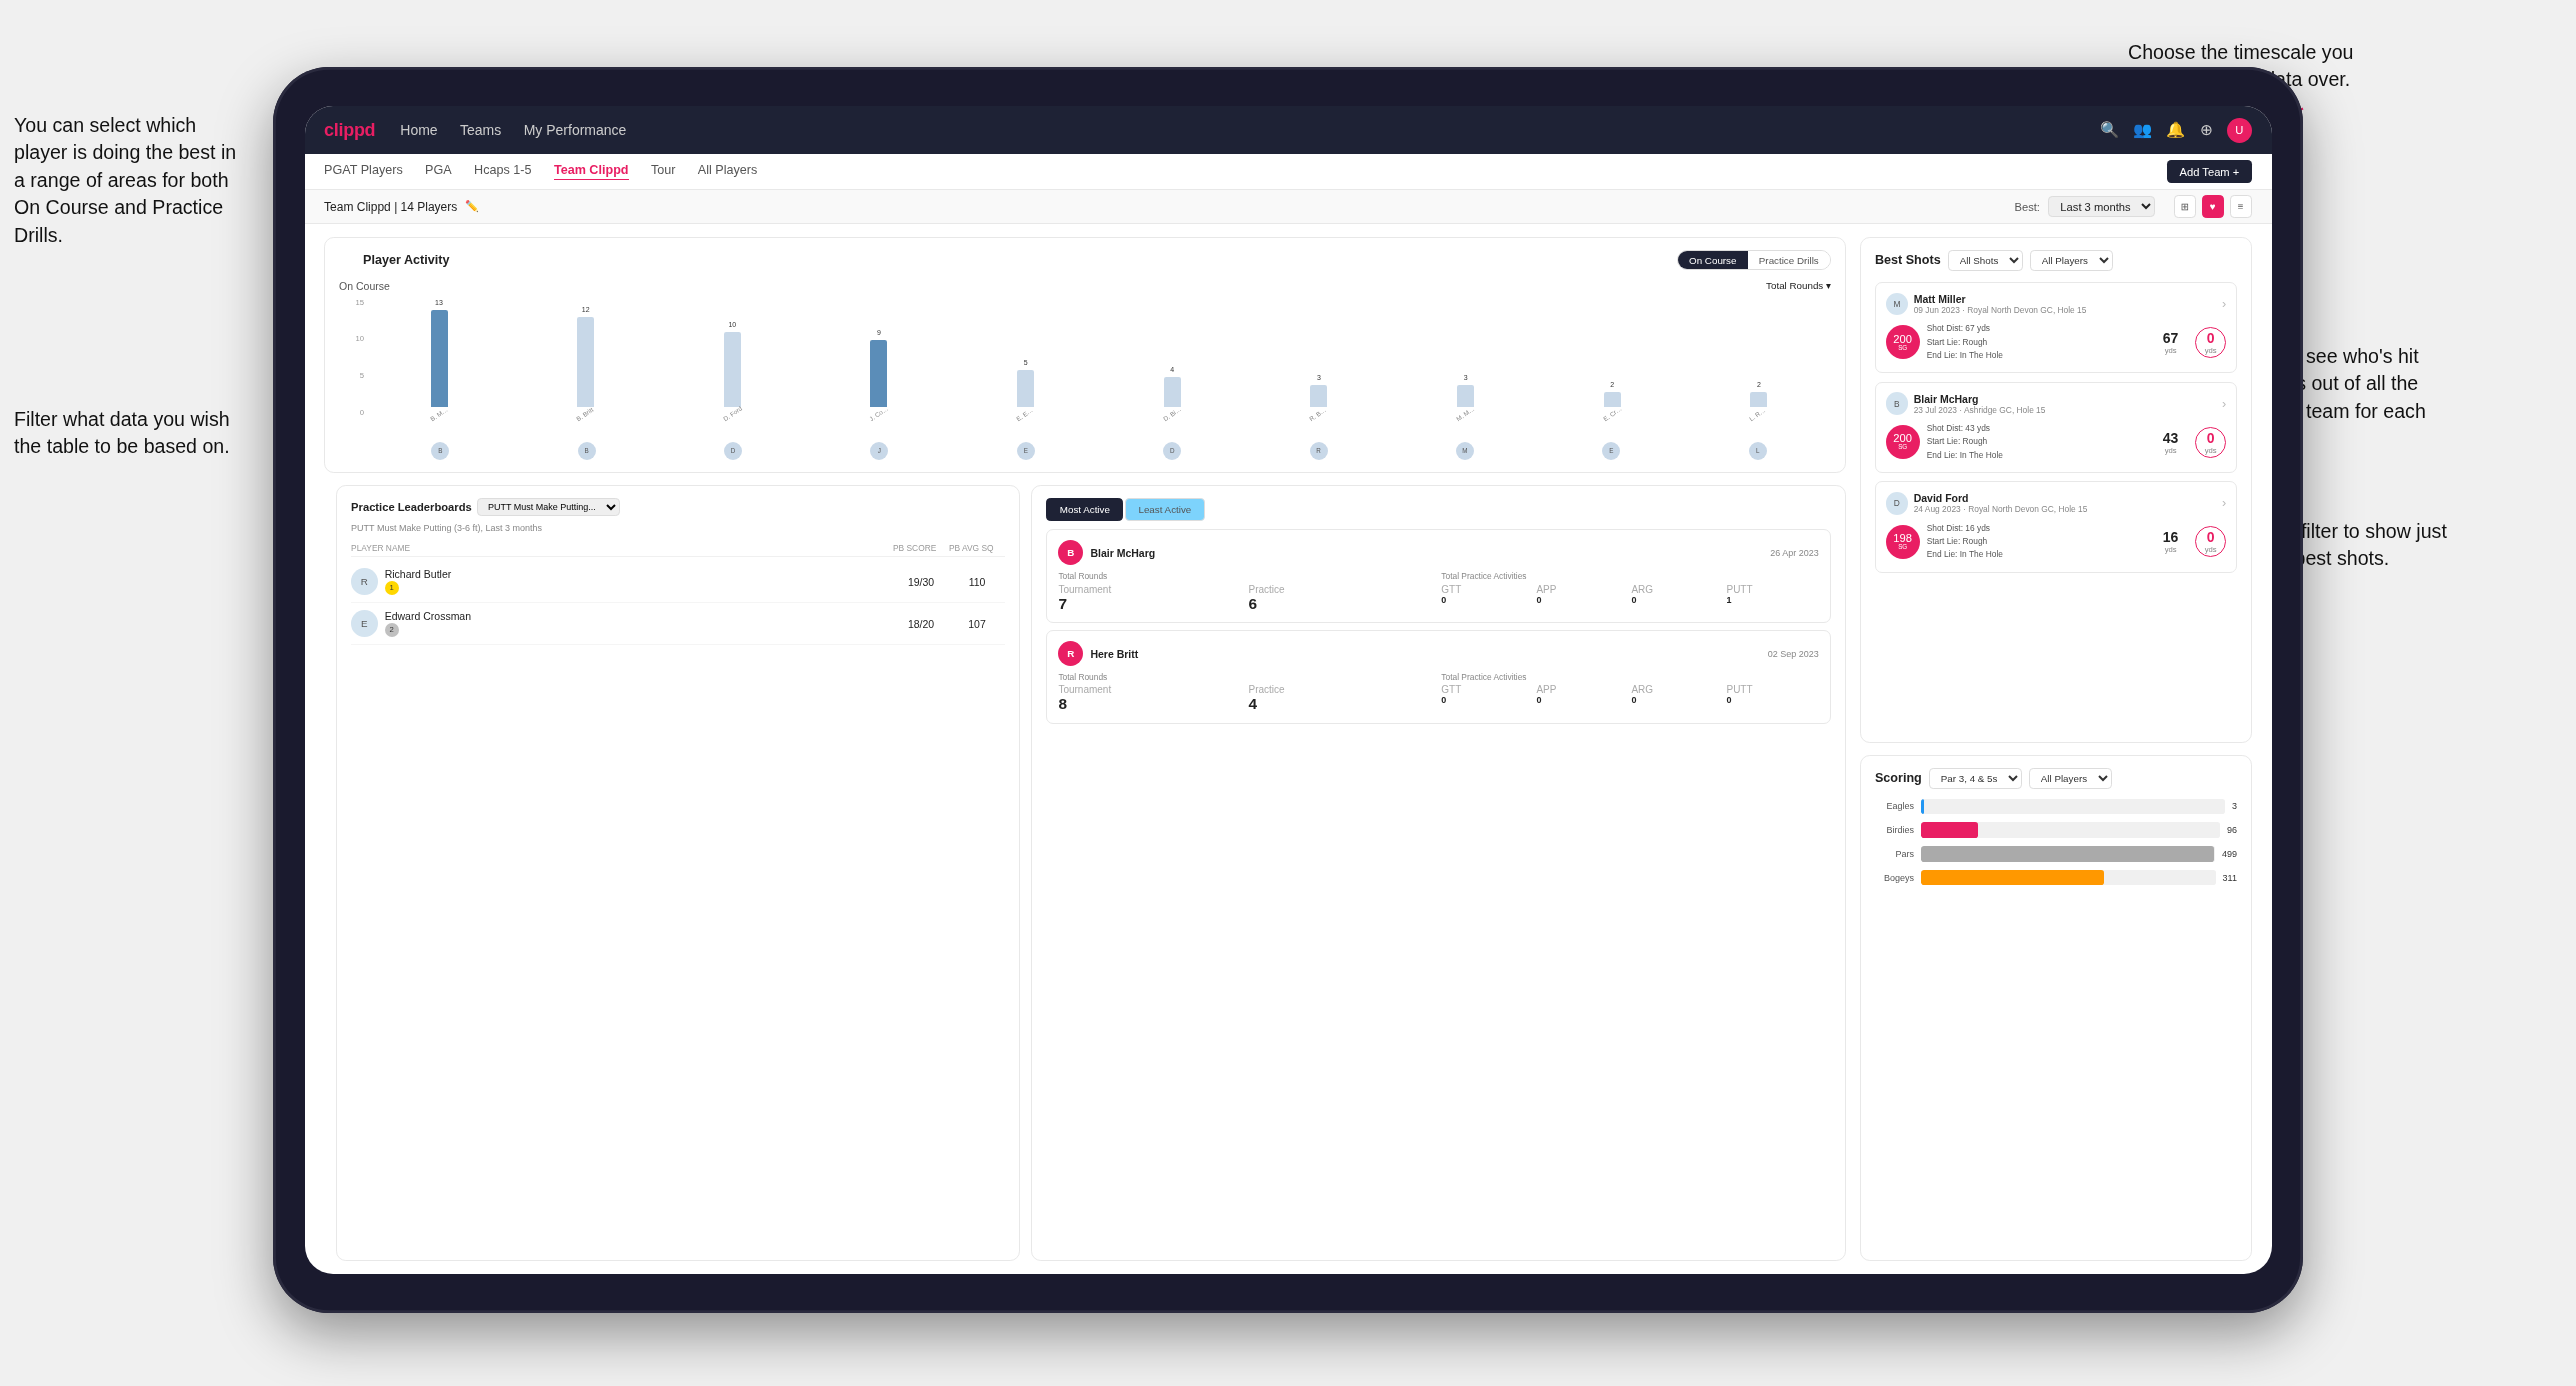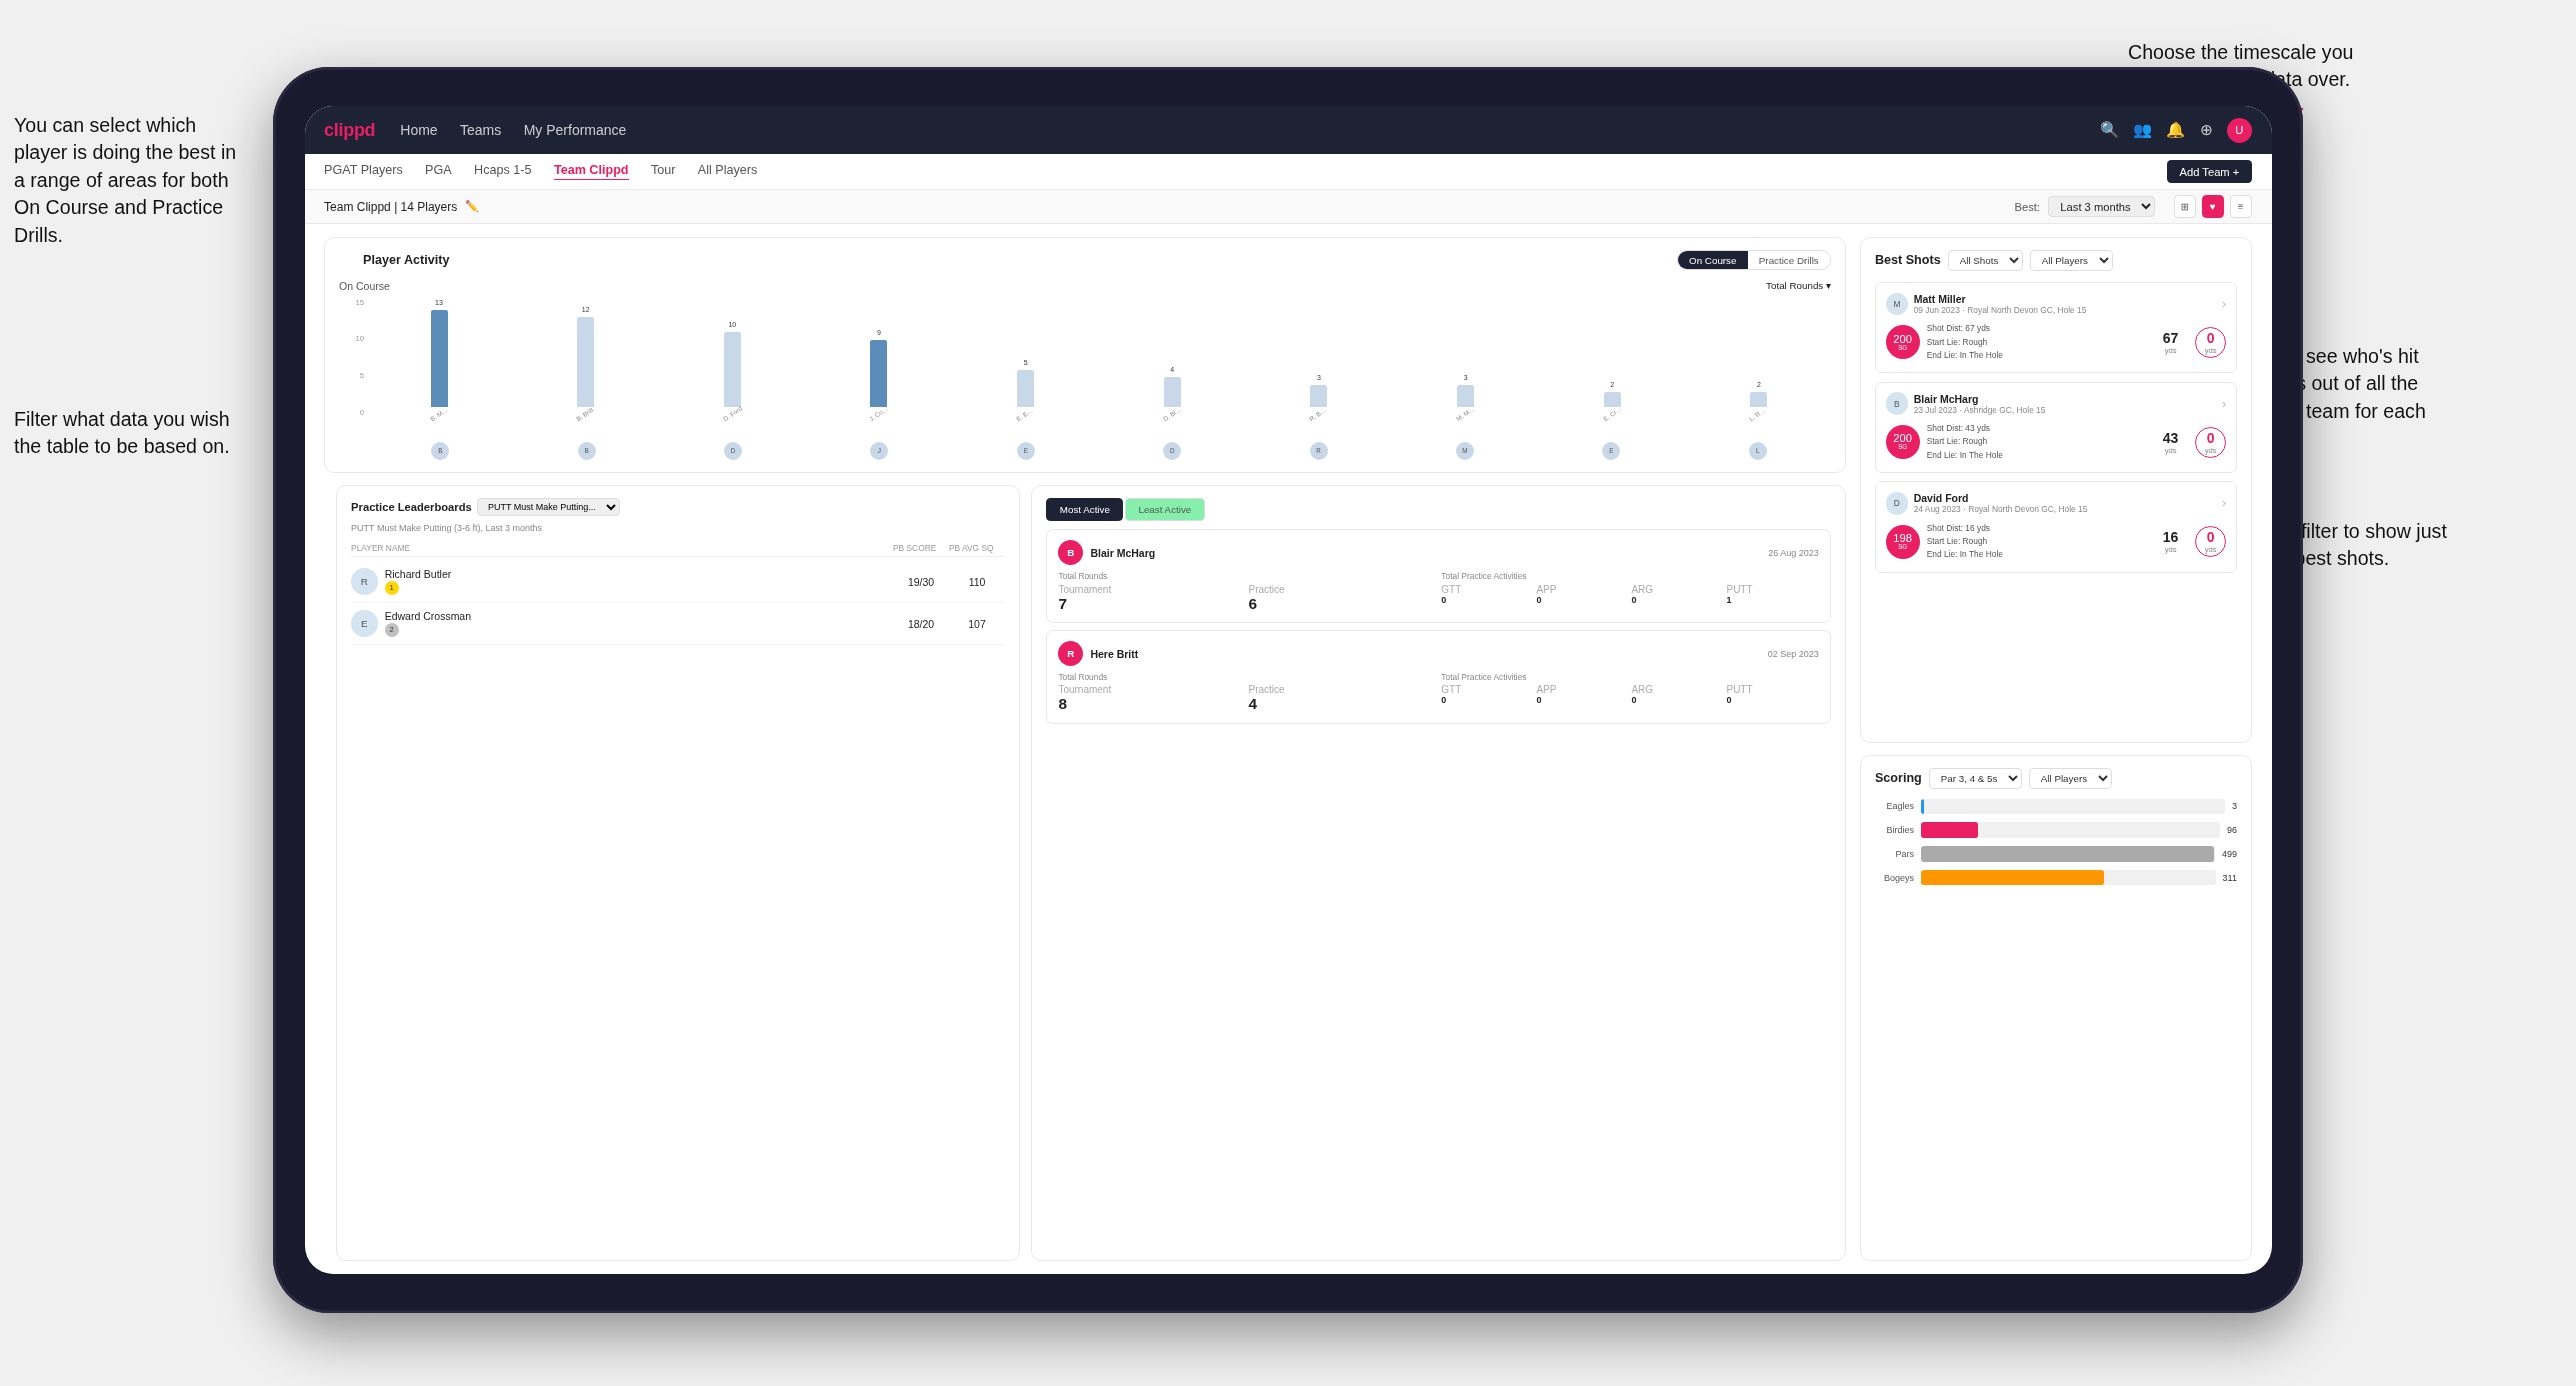--- a/index.html
+++ b/index.html
@@ -438,21 +438,21 @@
       display: flex;
       gap: 1.4px;
       margin-bottom: 8.4px;
     }
     .tab-btn {
       padding: 4.9px 12.6px;
       font-size: 9.8px;
       border: 0.7px solid #ddd;
       border-radius: 4.2px;
       cursor: pointer;
-      background: #86efac;
+      background: #7dd3fc;
       color: #555;
     }
     .tab-btn.active {
       background: #1e2235;
       color: #fff;
       border-color: #1e2235;
     }
 
     .active-player-card {
       border: 0.7px solid #e8e8e8;
@@ -947,21 +947,21 @@
           <div class="card most-active-card">
             <div class="most-active-header">
               <button class="tab-btn active">Most Active</button>
               <button class="tab-btn">Least Active</button>
             </div>
             <div id="active-players-list">
                 <div class="active-player-card">
     <div class="active-player-header">
       <div class="active-player-av">B</div>
       <span class="active-player-name">Blair McHarg</span>
-      <span class="active-player-date">26 Aug 2023</span>
+      <span class="active-player-date">26 Apr 2023</span>
     </div>
     <div style="display:grid;grid-template-columns:1fr 1fr;gap:5.6px;">
       <div>
         <div class="rounds-label">Total Rounds</div>
         <div style="display:grid;grid-template-columns:1fr 1fr;gap:2.8px;">
           <div>
             <div class="rounds-sub-label">Tournament</div>
             <div class="rounds-val">7</div>
           </div>
           <div>

